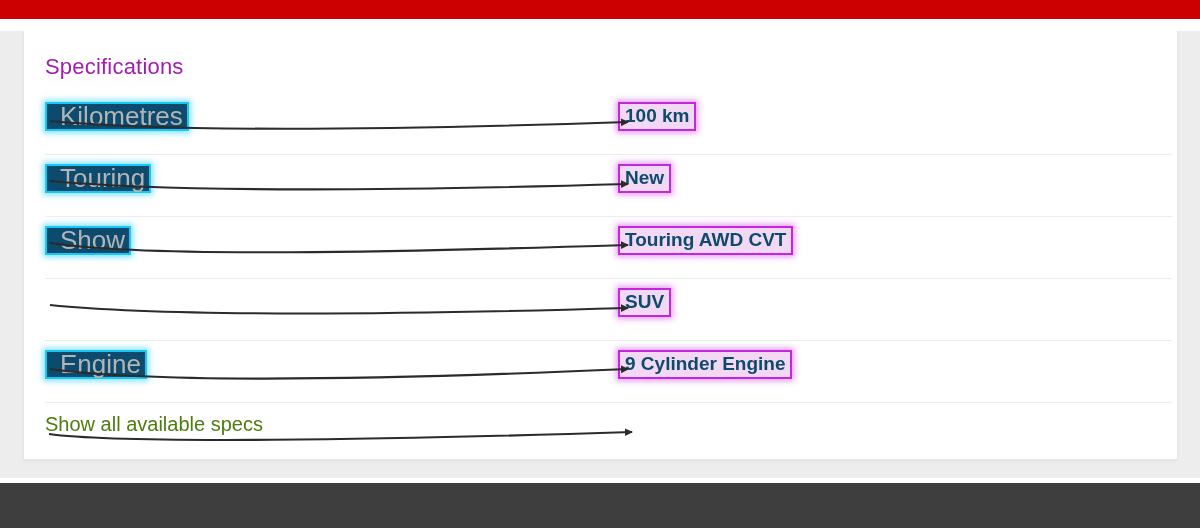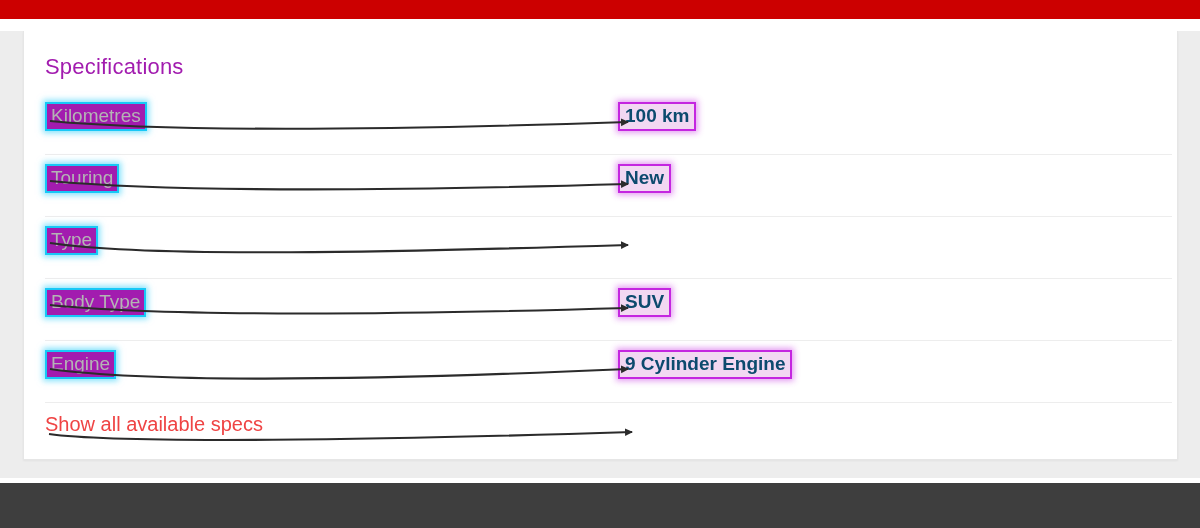--- a/index.html
+++ b/index.html
@@ -78,26 +78,26 @@
     left: 0;
     bottom: 0;
     width: 100%;
     height: 1px;
     background: #ededed;
   }
   .spec-label {
     position: absolute;
     left: 0;
     top: 9px;
-    font-size: 19px;
+    font-size: 26px;
     font-weight: 300;
     color: #b4b4b4;
     white-space: nowrap;
-    padding: 1px 4px 2px 4px;
-    background: #a21caf;
+    padding: 1px 4px 2px 13px;
+    background: #0c4a6e;
     border: 2px solid #17c8f7;
     box-sizing: border-box;
     box-shadow: 0 0 6px 2px rgba(23,200,247,0.55);
     line-height: 22px;
   }
   .spec-value {
     position: absolute;
     left: 573px;
     top: 9px;
     font-size: 19px;
@@ -119,21 +119,21 @@
     top: 404px;
     width: 1127px;
     height: 56px;
   }
   #show-all-link {
     position: absolute;
     left: 0;
     top: 8px;
     font-size: 20px;
     font-weight: 300;
-    color: #ef4444;
+    color: #4d7c0f;
     white-space: nowrap;
     line-height: 24px;
   }
 
   
   #arrow-overlay {
     position: absolute;
     left: 0; top: 0;
     width: 1200px;
     height: 528px;
@@ -177,26 +177,26 @@
   <div class="divider"></div>
 </div>
 
 <div class="spec-row" style="top:155px;">
   <div class="spec-label">Touring</div>
   <div class="spec-value">New</div>
   <div class="divider"></div>
 </div>
 
 <div class="spec-row" style="top:217px;">
-  <div class="spec-label">Type</div>
+  <div class="spec-label">Show</div>
+  <div class="spec-value">Touring AWD CVT</div>
   <div class="divider"></div>
 </div>
 
 <div class="spec-row" style="top:279px;">
-  <div class="spec-label">Body Type</div>
   <div class="spec-value">SUV</div>
   <div class="divider"></div>
 </div>
 
 <div class="spec-row" style="top:341px;">
   <div class="spec-label">Engine</div>
   <div class="spec-value">9 Cylinder Engine</div>
   <div class="divider"></div>
 </div>
 

